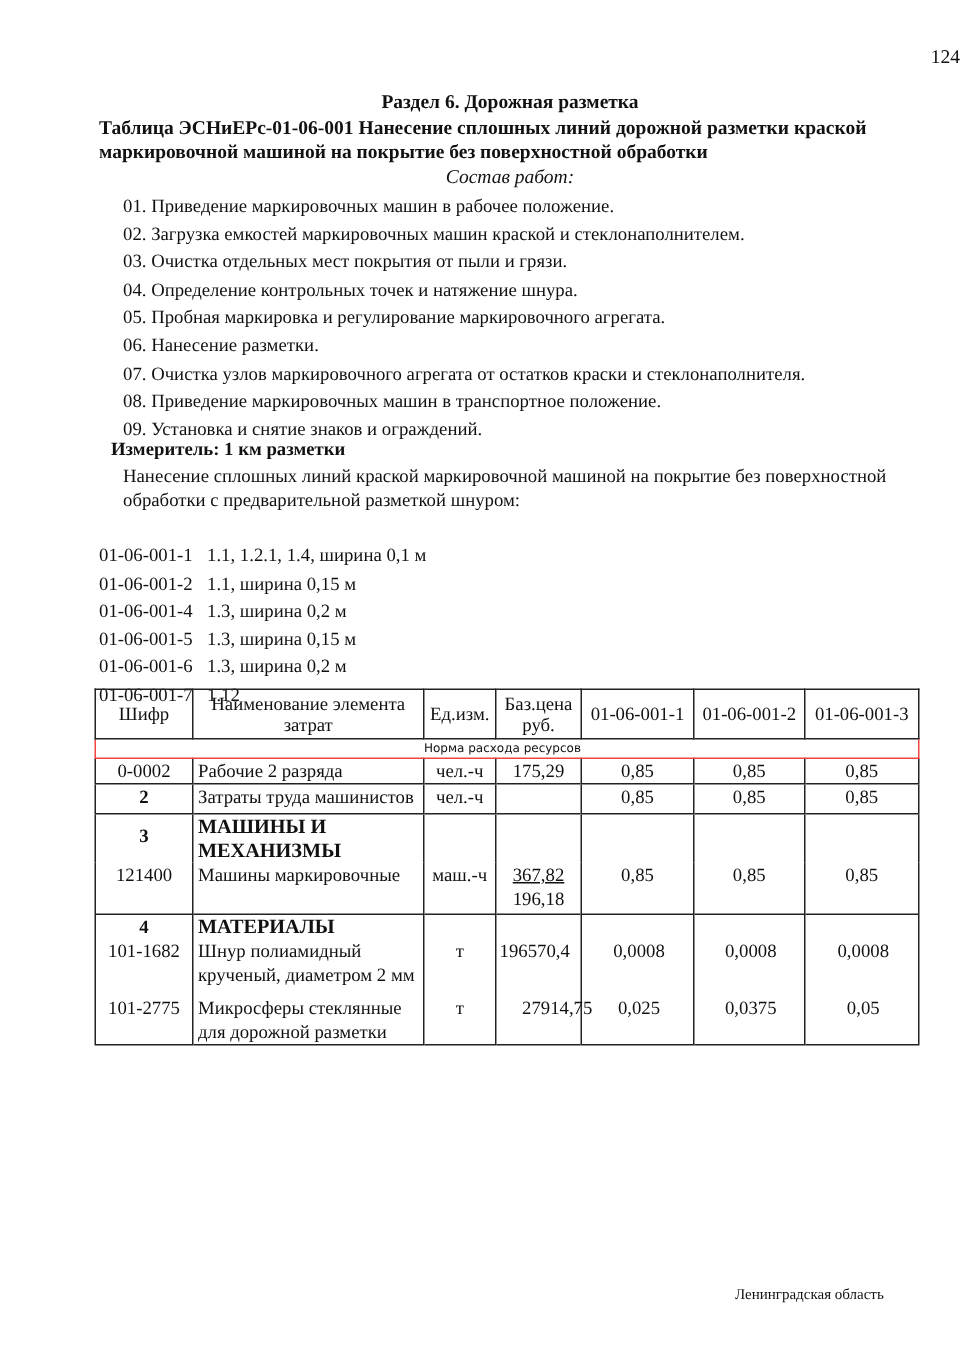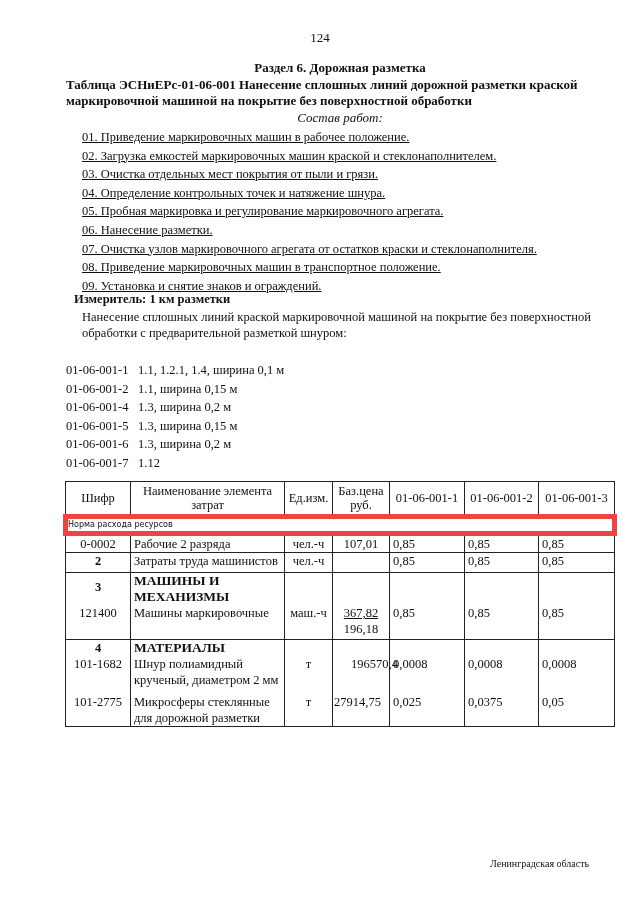--- a/index.html
+++ b/index.html
@@ -1,51 +1,51 @@
 <!DOCTYPE html>
 <html><head>
 <meta charset="utf-8">
 <style>
   html, body { margin: 0; padding: 0; background: #ffffff; }
   body {
     width: 640px; height: 905px; position: relative; overflow: hidden;
     font-family: "Liberation Serif", serif; color: #111; font-size: 12.5px;
   }
   .abs { position: absolute; }
-  .page-num { top: 30px; left: 0; width: 640px; text-align: center; font-size: 13px; }
+  .page-num { top: 30px; left: 0; width: 640px; text-align: right; font-size: 13px; }
   .section-title { top: 60px; left: 0; width: 680px; text-align: center; font-weight: bold; font-size: 13px; }
   .table-title { top: 77px; left: 66px; width: 560px; font-weight: bold; font-size: 13px; line-height: 16px; }
   .sostav { top: 110px; left: 0; width: 680px; text-align: center; font-style: italic; font-size: 13px; }
-  .works { top: 128px; left: 82px; width: 540px; text-decoration: underline; }
+  .works { top: 128px; left: 82px; width: 540px; }
   .works div { height: 18.6px; line-height: 18.6px; white-space: nowrap; font-size: 12.5px; }
   .measure { top: 292px; left: 74px; font-weight: bold; font-size: 12.5px; }
   .descr { top: 309px; left: 82px; width: 535px; font-size: 12.5px; line-height: 16px; }
   .variants { top: 344px; left: 66px; width: 540px; margin-top: 17px; }
   .variants .vrow { height: 18.6px; line-height: 18.6px; white-space: nowrap; font-size: 12.5px; }
   .variants .code { display: inline-block; width: 72px; }
 
   table.res {
-    position: absolute; top: 481px; left: 63px; width: 549px;
+    position: absolute; top: 459px; left: 63px; width: 549px;
     border-collapse: collapse; font-size: 12.5px; table-layout: fixed;
   }
   table.res td, table.res th {
     border-left: 1px solid #222; border-right: 1px solid #222;
     padding: 0 3px; vertical-align: top; line-height: 16px;
   }
   table.res th {
     font-weight: normal; border: 1px solid #222; vertical-align: middle;
     text-align: center; height: 32px; line-height: 14px;
   }
   table.res .norma td {
-    border: 5px solid #ef4444; height: 12px; padding: 0 6px 0 0;
-    font-family: "DejaVu Sans", sans-serif; font-size: 8px; text-align: left; line-height: 12px; margin-top: 27px;
+    border: 1px solid #ef4444; height: 12px; padding: 0 6px 0 0;
+    font-family: "DejaVu Sans", sans-serif; font-size: 8px; text-align: center; line-height: 12px; margin-top: 27px;
   }
   table.res .grp td { border-top: 1px solid #222; }
   .c { text-align: center; }
-  .r { text-align: left; }
+  .r { text-align: center; }
   .b { font-weight: bold; }
   .u { text-decoration: underline; }
   .footer { top: 858px; left: 490px; font-size: 10px; }
 </style>
 </head>
 <body>
 
 <div class="abs page-num">124</div>
 <div class="abs section-title">Раздел  6.  Дорожная разметка</div>
 <div class="abs table-title">Таблица  ЭСНиЕРс-01-06-001  Нанесение сплошных линий дорожной разметки краской маркировочной машиной на покрытие без поверхностной обработки</div>
@@ -96,21 +96,21 @@
     <th>01-06-001-3</th>
   </tr>
   <tr class="norma">
     <td colspan="7">Норма расхода ресурсов</td>
   </tr>
 
   <tr class="grp">
     <td class="c">0-0002</td>
     <td>Рабочие 2 разряда</td>
     <td class="c">чел.-ч</td>
-    <td class="c">107,01</td>
+    <td class="c">175,29</td>
     <td class="r">0,85</td>
     <td class="r">0,85</td>
     <td class="r">0,85</td>
   </tr>
   <tr class="grp">
     <td class="c b">2</td>
     <td style="padding-bottom:3px">Затраты труда машинистов</td>
     <td class="c">чел.-ч</td>
     <td class="c"></td>
     <td class="r">0,85</td>
@@ -146,30 +146,30 @@
     <td></td>
         <td></td>
         <td></td>
         <td></td>
         <td></td>
   </tr>
   <tr>
     <td class="c">101-1682</td>
     <td style="padding-bottom:6px">Шнур полиамидный крученый, диаметром 2 мм</td>
     <td class="c">т</td>
-    <td style="padding-left:18px">196570,4</td>
+    <td style="padding-left:2px">196570,4</td>
     <td class="r" style="padding-right:1px">0,0008</td>
     <td class="r" style="padding-right:1px">0,0008</td>
     <td class="r" style="padding-right:1px">0,0008</td>
   </tr>
   <tr style="border-bottom:1px solid #222">
     <td class="c">101-2775</td>
     <td>Микросферы стеклянные для дорожной разметки</td>
     <td class="c">т</td>
-    <td style="padding-left:1px">27914,75</td>
+    <td style="padding-left:17px">27914,75</td>
     <td class="r" style="padding-right:1px">0,025</td>
     <td class="r" style="padding-right:1px">0,0375</td>
     <td class="r" style="padding-right:1px">0,05</td>
   </tr>
 </tbody>
   </table>
 
 <div class="abs footer">Ленинградская область</div>
 
 </body></html>

